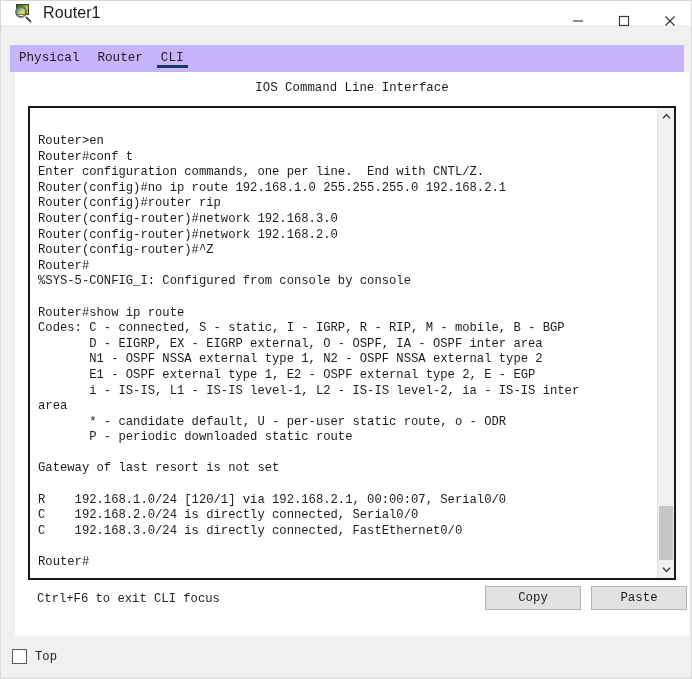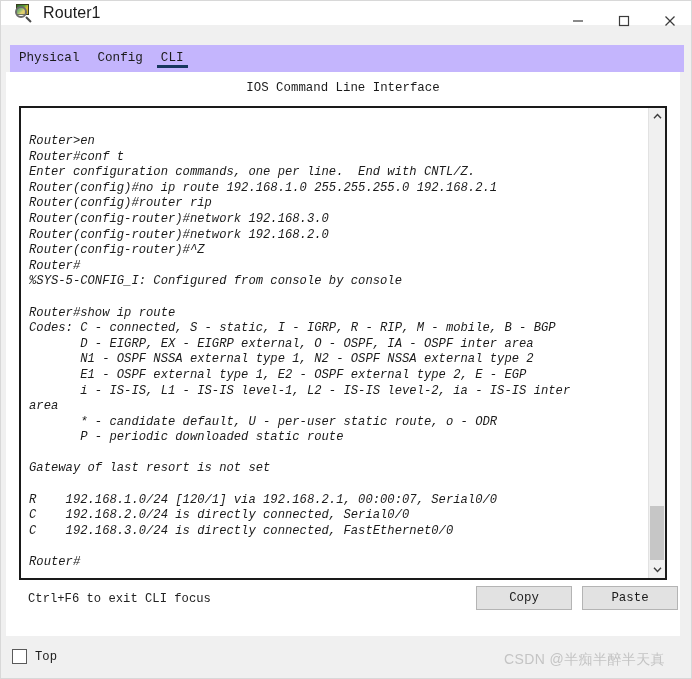--- a/index.html
+++ b/index.html
@@ -112,21 +112,21 @@
     position: absolute;
     left: 5px; right: 5px;
     bottom: 1px;
     height: 3px;
     background: #17375e;
   }
 
   
   .panel {
     position: absolute;
-    left: 5px;
+    left: 14px;
     top: 71px;
     width: 674px;
     height: 564px;
     background: #ffffff;
     box-sizing: border-box;
   }
 
   .panel-heading {
     position: absolute;
     left: 0; top: 9px;
@@ -141,21 +141,20 @@
   .terminal-wrap {
     position: absolute;
     left: 13px;
     top: 34px;
     width: 648px;
     height: 474px;
     border: 2px solid #1a1a1a;
     box-sizing: border-box;
     background: #86efac;
     display: flex;
-    font-style: italic;
   }
   .terminal {
     flex: 1 1 auto;
     overflow: hidden;
     position: relative;
     background: #ffffff;
   }
   .terminal pre {
     margin: 0;
     padding: 26px 0 0 8px;
@@ -290,21 +289,21 @@
         <svg width="12" height="12" viewBox="0 0 12 12">
             <line x1="1.5" y1="1.5" x2="10.5" y2="10.5" stroke="#3c3c3c" stroke-width="1.2"></line>
             <line x1="10.5" y1="1.5" x2="1.5" y2="10.5" stroke="#3c3c3c" stroke-width="1.2"></line>
           </svg>
       </div>
     </div>
   </div>
 
   <div class="tabstrip">
     <div class="tab">Physical</div>
-    <div class="tab">Config</div>
+    <div class="tab">Router</div>
     <div class="tab active">CLI</div>
   </div>
 
   <div class="panel">
 
     <div class="panel-heading">IOS Command Line Interface</div>
 
     <div class="terminal-wrap">
       <div class="terminal">
         <pre>Router&gt;en
@@ -354,16 +353,15 @@
     <div class="hint">Ctrl+F6 to exit CLI focus</div>
     <div class="btn copy">Copy</div>
     <div class="btn paste">Paste</div>
   </div>
 
   <div class="bottombar">
     <div class="topcheck">
       <div class="checkbox"></div>
       <div class="lbl">Top</div>
     </div>
-    <div class="watermark">CSDN @半痴半醉半天真</div>
   </div>
 
 </div>
 
 </body></html>

